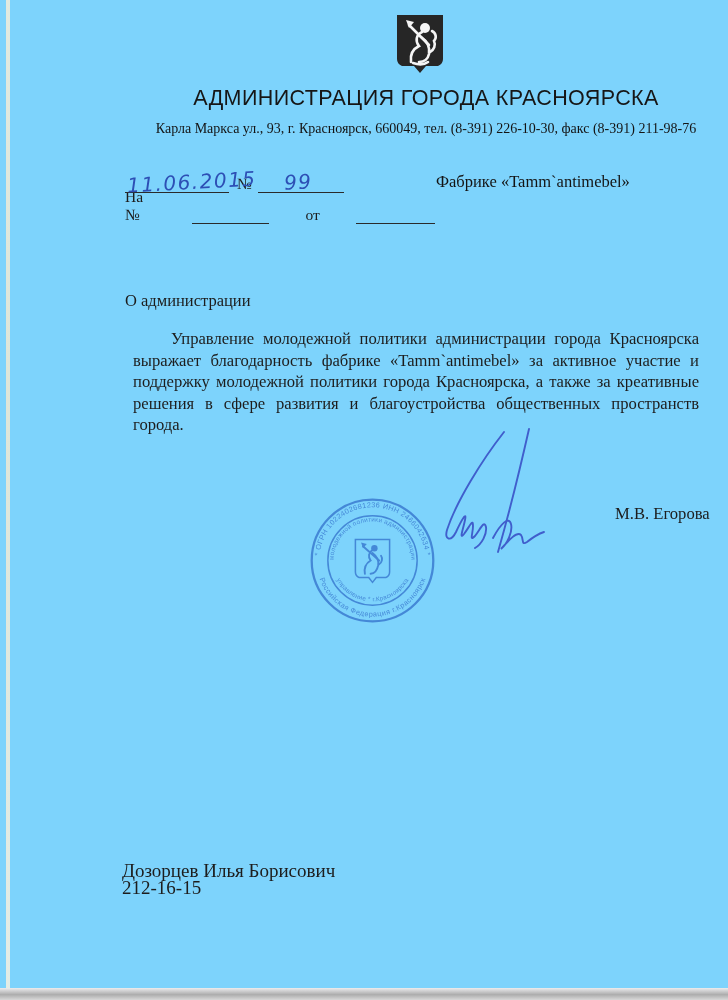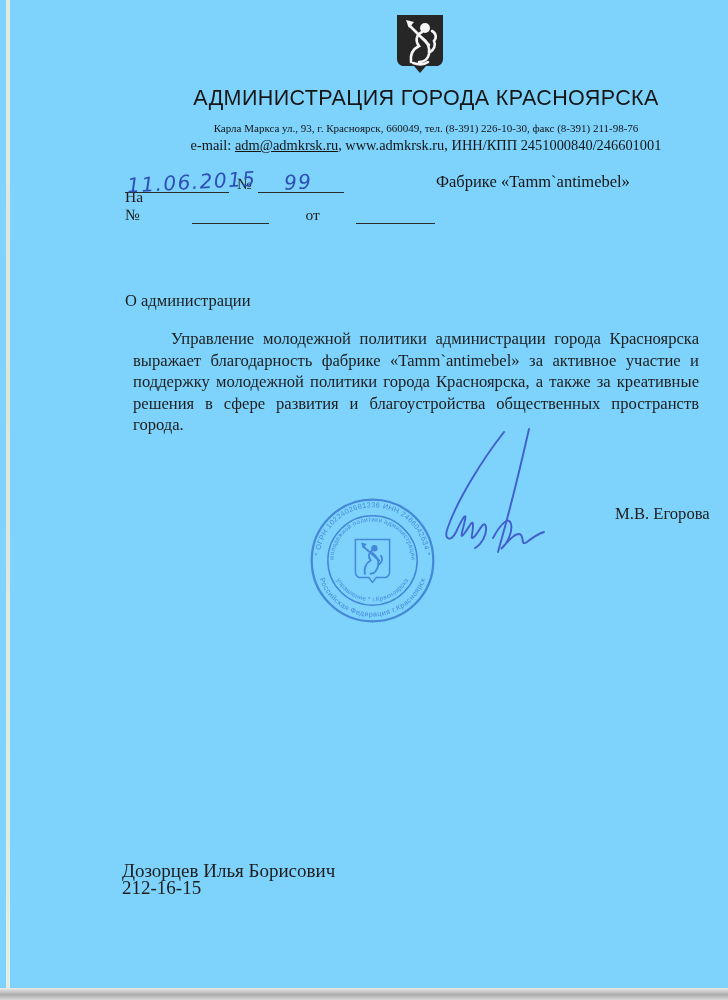--- a/index.html
+++ b/index.html
@@ -11,21 +11,21 @@
   
   .scan-left-edge{position:absolute;left:6px;top:0;width:4px;height:988px;
     background:linear-gradient(#f3eedb,#efe9d2 40%,#f5f1e2);opacity:.85;}
   .scan-bottom-edge{position:absolute;left:0;bottom:0;width:728px;height:12px;
     background:linear-gradient(#ececee,#adadad 55%,#d8d8d8);}
   
   .emblem{position:absolute;left:396px;top:14px;width:48px;height:60px;}
   .head-center{position:absolute;left:124px;top:86px;width:604px;text-align:center;}
   .org-name{font-family:"Liberation Sans",sans-serif;font-size:21.5px;letter-spacing:.4px;
     color:#161616;white-space:nowrap;}
-  .addr{font-size:11px;line-height:17px;margin-top:9px;white-space:nowrap;color:#141414;}
+  .addr{font-size:14px;line-height:17px;margin-top:9px;white-space:nowrap;color:#141414;}
   .addr2{font-size:14.4px;line-height:17px;white-space:nowrap;color:#141414;}
   .email-underline{text-decoration:underline;}
   
   .ref{position:absolute;left:125px;top:163px;width:310px;font-size:15.5px;}
   .ref-row{display:flex;align-items:flex-end;height:30px;}
   .blank{display:inline-block;border-bottom:1.4px solid #2a2a2a;height:26px;position:relative;}
   .blank.b-date{width:104px;}
   .blank.b-num{width:86px;}
   .blank.b-replyno{width:92px;}
   .blank.b-replyfrom{width:94px;}
@@ -65,21 +65,20 @@
       <path d="M13,11 L33,31"></path>
       <path d="M17,49 C23,51 28,51 32,48"></path>
     </g>
     <circle cx="29" cy="14" r="5" fill="#f5f5f5"></circle>
     <path d="M10,6 l8,2 -5,6 z" fill="#f5f5f5"></path>
   </svg>
 
   <div class="head-center">
     <div class="org-name">АДМИНИСТРАЦИЯ ГОРОДА КРАСНОЯРСКА</div>
     <div class="addr">Карла Маркса ул., 93, г. Красноярск, 660049, тел. (8-391) 226-10-30, факс (8-391) 211-98-76</div>
-    <div class="addr2"><span>e-mail: </span><span class="email-underline">adm@admkrsk.ru</span><span>, www.admkrsk.ru, ИНН/КПП 2451000840/246601001</span></div>
   </div>
 
   <div class="ref">
     <div class="ref-row">
       <span class="blank b-date">
         <span class="hand hand-date">11.06.2015</span>
       </span>
       <span class="num-sign">№</span>
       <span class="blank b-num">
         <span class="hand hand-num">99</span>

